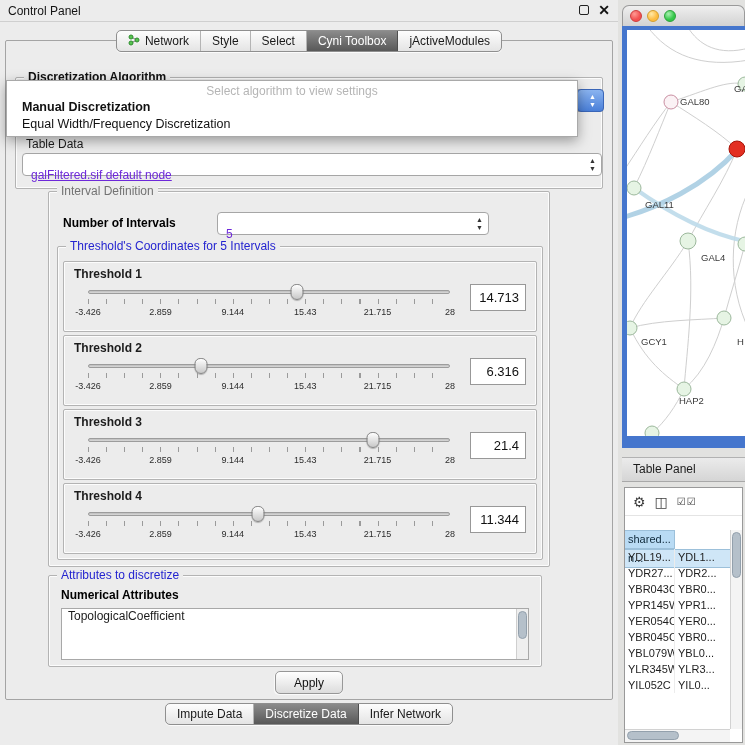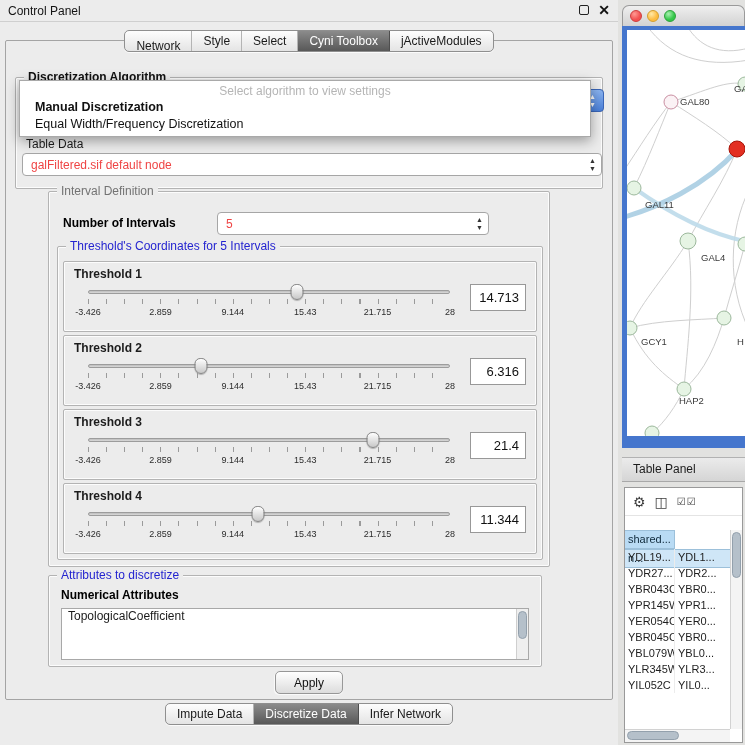--- a/index.html
+++ b/index.html
@@ -10,39 +10,39 @@
   
   .cp { position:absolute; left:0; top:0; width:618px; height:745px; background:#ececec; }
   .cp-titlebar { position:absolute; left:0; top:0; width:100%; height:22px; background:#ececec; border-bottom:1px solid #cfcfcf; }
   .cp-title { position:absolute; left:8px; top:4px; font-size:12px; color:#141414; }
   .win-icons { position:absolute; right:8px; top:4px; display:flex; gap:9px; align-items:center; }
   .float-box { width:10px; height:10px; border:1.5px solid #222; border-radius:2px; display:inline-block; }
   .close-x { font-size:14px; font-weight:bold; color:#111; line-height:12px; }
 
   .tabs-row { position:absolute; left:0; top:30px; width:618px; display:flex; justify-content:center; z-index:5; }
   .seg { display:inline-flex; border:1px solid #8f8f8f; border-radius:5px; background:linear-gradient(#fdfdfd,#e4e4e4); overflow:hidden; height:22px; box-shadow:0 1px 0 rgba(255,255,255,.8); }
-  .seg-item { padding:3px 11px; font-size:12px; color:#1a1a1a; border-right:1px solid #b4b4b4; display:flex; gap:5px; white-space:nowrap; cursor:default;flex-direction:column; }
+  .seg-item { padding:3px 11px; font-size:12px; color:#1a1a1a; border-right:1px solid #b4b4b4; display:flex; gap:5px; white-space:nowrap; cursor:default; }
   .seg-item:last-child { border-right:none; }
   .seg-item.sel { background:linear-gradient(#8b8b8b,#585858); color:#fff; border-right-color:#4e4e4e; }
 
   .main-panel { position:absolute; left:5px; top:40px; width:608px; height:660px; border:1px solid #a4a4a4; border-radius:2px; background:#ececec; }
 
   .group { position:absolute; border:1px solid #b3b3b3; box-shadow:inset 0 0 0 1px rgba(255,255,255,.85); border-radius:2px; }
   .group-title { position:absolute; top:-8px; left:8px; background:#ececec; padding:0 4px; font-size:12px; white-space:nowrap; }
   .t-green { color:#737373; }
   .t-blue { color:#2424d0; }
   .t-black { color:#111; font-weight:bold; }
 
   .combo { position:absolute; height:23px; background:#fff; border:1px solid #a6a6a6; border-radius:4px; }
-  .combo-text { position:absolute; left:8px; top:4px; font-size:12px; color:#ef4444; white-space:nowrap; }
+  .combo-text { position:absolute; left:8px; top:14px; font-size:12px; color:#6d28d9; white-space:nowrap;text-decoration:underline; }
   .combo-arrows { position:absolute; right:5px; top:3px; font-size:7px; line-height:8px; color:#333; text-align:center; }
   .algo-cap { position:absolute; right:-1px; top:-1px; width:27px; height:23px; border-radius:4px; background:linear-gradient(#8ab4f0,#4a7fd8); border:1px solid #3a66b8; }
   .algo-cap .combo-arrows { color:#fff; right:7px; }
 
-  .overlay { position:absolute; left:19px; top:80px; width:572px; height:57px; background:#fff; border:1px solid #a9a9a9; box-shadow:0 4px 12px rgba(0,0,0,.35); z-index:40; }
+  .overlay { position:absolute; left:6px; top:80px; width:572px; height:57px; background:#fff; border:1px solid #a9a9a9; box-shadow:0 4px 12px rgba(0,0,0,.35); z-index:40; }
   .ov-hint { height:18px; padding-top:3px; text-align:center; color:#b5b5b5; font-size:12px; }
   .ov-opt { height:17px; padding-left:15px; font-size:12.5px; color:#111; line-height:17px; }
   .ov-opt.bold { font-weight:bold; }
 
   .plain-label { position:absolute; font-size:12px; color:#1c1c1c; }
   .bold-label { position:absolute; font-size:12px; font-weight:bold; color:#000; }
 
   .thr-box { position:relative; margin:0 5px 3px 5px; height:71px; border:1px solid #b3b3b3; box-shadow:inset 0 0 0 1px rgba(255,255,255,.85); border-radius:2px; }
   .thr-label { position:absolute; left:10px; top:5px; font-weight:bold; font-size:12px; }
   .slider { position:absolute; left:24px; top:28px; width:362px; height:4px; background:linear-gradient(#bdbdbd,#dadada); border:1px solid #9c9c9c; border-radius:2px; }

